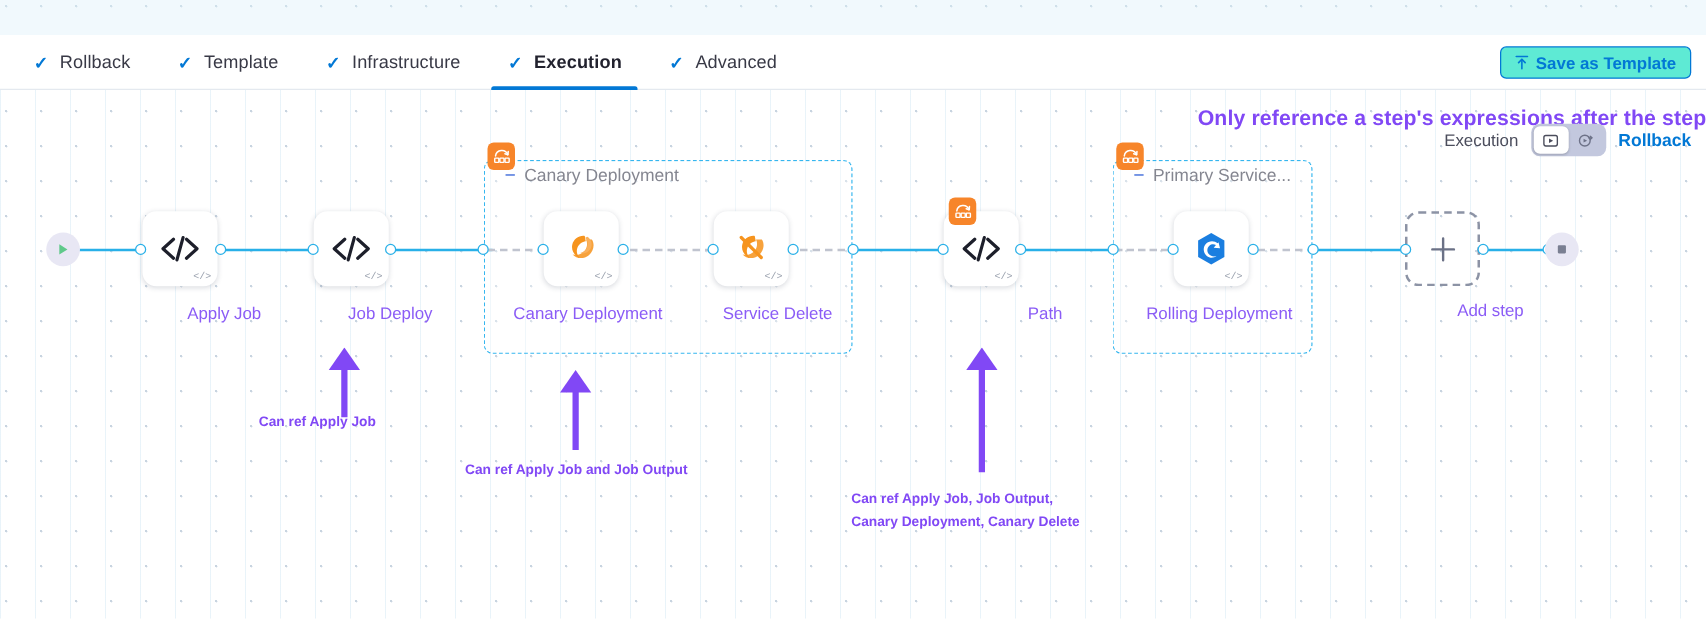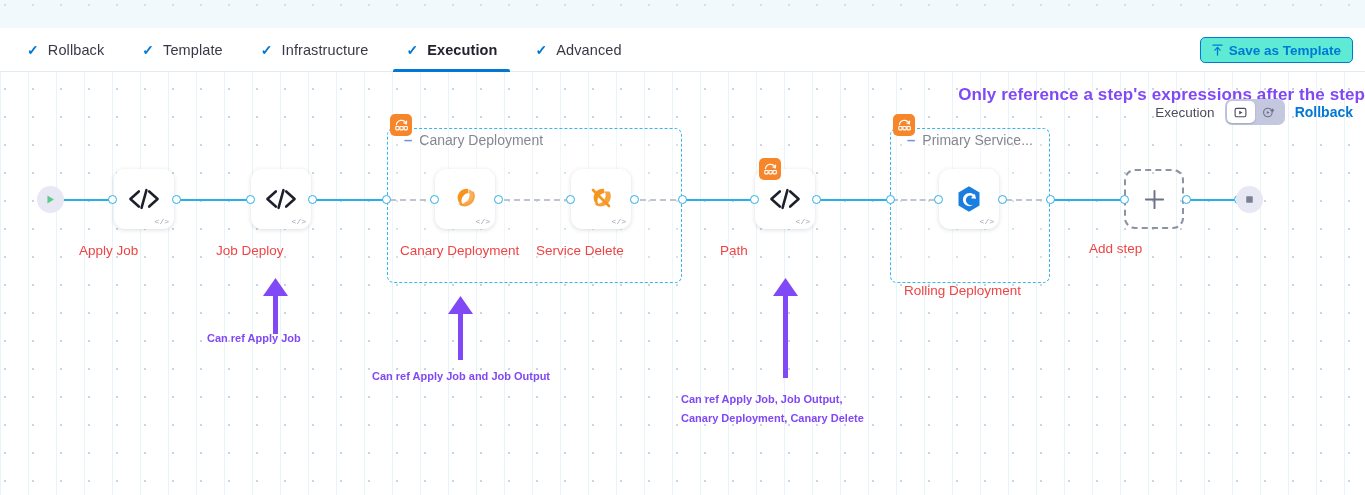--- a/index.html
+++ b/index.html
@@ -96,21 +96,21 @@
   .node {
     position:absolute; width:60px; height:60px; border-radius:11px;
     background:#ffffff; box-shadow:0 1px 4px rgba(40,55,80,.17);
     display:flex; align-items:center; justify-content:center; z-index:3; cursor:pointer;
   }
   .node .corner {
     position:absolute; right:5px; bottom:3px; font-size:8px; color:#9aa1ae;
     font-family:"Liberation Mono", monospace;
   }
   .node-label {
-    position:absolute; text-align:left; font-size:13.5px; color:#ef4444;
+    position:absolute; text-align:right; font-size:13.5px; color:#8b5cf6;
     line-height:20px; width:130px; z-index:3;
   }
 
   .grp {
     position:absolute; border:1.4px dashed #35b6ef; border-radius:7px;
     background:rgba(255,255,255,.32); z-index:1;
   }
   .grp-label {
     position:absolute; display:flex; align-items:center; gap:7px;
     font-size:14px; color:#4b4d5c; white-space:nowrap;
@@ -329,21 +329,21 @@
 </div>
 <div class="node-label" style="left:720px; top:241px;">Path</div>
 
 <div class="node" style="left:939px; top:169px;">
   <svg width="30" height="30" viewBox="0 0 32 32">
     <path d="M16 2.5 27.2 9v14L16 29.5 4.8 23V9z" fill="#1a7ee0"></path>
     <path d="M21.5 11.4c-2.9-2.6-7.6-2.4-10.2.6-2.6 3-2.2 7.6.9 10.1 2.4 2 5.9 2 8.3.1-2.3.9-5 .2-6.6-1.7-1.8-2.1-1.6-5.3.5-7.1 1.6-1.4 3.9-1.5 5.6-.5l-1.9 2.3 5.4.4-1.3-5.2-0.7 1z" fill="#ffffff"></path>
   </svg>
   <span class="corner">&lt;/&gt;</span>
 </div>
-<div class="node-label" style="left:904px; top:241px;margin-top:40px;">Rolling Deployment</div>
+<div class="node-label" style="left:904px; top:241px;">Rolling Deployment</div>
 
 <div class="addstep" style="left:1124px; top:169px;">
   <svg width="25" height="25" viewBox="0 0 26 26">
     <path d="M13 4v18M4 13h18" stroke="#6b7186" stroke-width="2" stroke-linecap="round"></path>
   </svg>
 </div>
 <div class="node-label" style="left:1089px; top:239px;">Add step</div>
 
 <svg class="arrow" style="left:262px; top:278px;" width="28" height="56">
   <path d="M13.5 56V16" stroke="#8148f5" stroke-width="5"></path>

